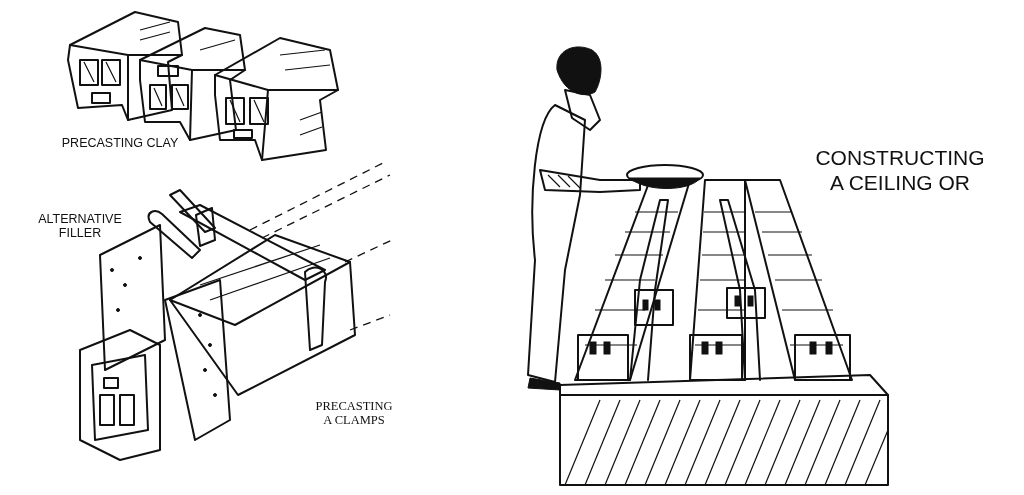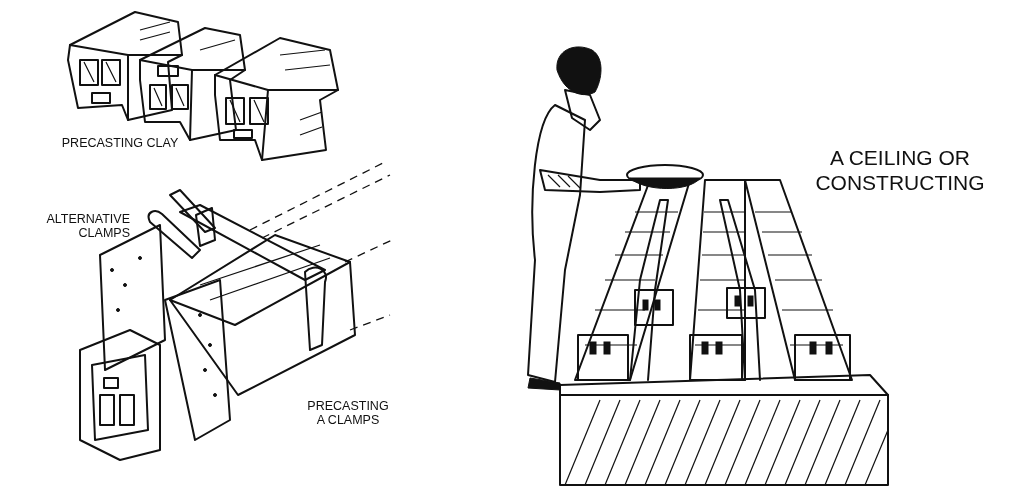--- a/index.html
+++ b/index.html
@@ -159,26 +159,26 @@
     <path class="ink" d="M540 170 L600 180 L640 180 L640 190 L600 192 L545 190 Z"></path>
     <path class="thin" d="M548 175 l12 12 M558 175 l12 12 M568 176 l12 12"></path>
     <path class="solid" d="M530 378 L560 383 L560 390 L528 388 Z"></path>
   </g>
 </svg>
 
 <div class="label lbl-small" style="left:0;top:136px;width:240px;">
   <div>PRECASTING CLAY</div>
 </div>
 
-<div class="label lbl-small" style="left:30px;top:212px;width:100px;text-align:right;">
+<div class="label lbl-small" style="left:30px;top:212px;width:100px;">
   <div>ALTERNATIVE</div>
-  <div>CLAMPS</div>
+  <div>FILLER</div>
 </div>
 
-<div class="label lbl-small" style="left:288px;top:399px;width:120px;">
+<div class="label lbl-small" style="left:294px;top:399px;width:120px;font-family:Liberation Serif, serif;">
   <div>PRECASTING</div>
   <div>A CLAMPS</div>
 </div>
 
 <div class="label lbl-large" style="left:790px;top:145px;width:220px;">
+  <div>CONSTRUCTING</div>
   <div>A CEILING OR</div>
-  <div>CONSTRUCTING</div>
 </div>
 
 </body></html>

